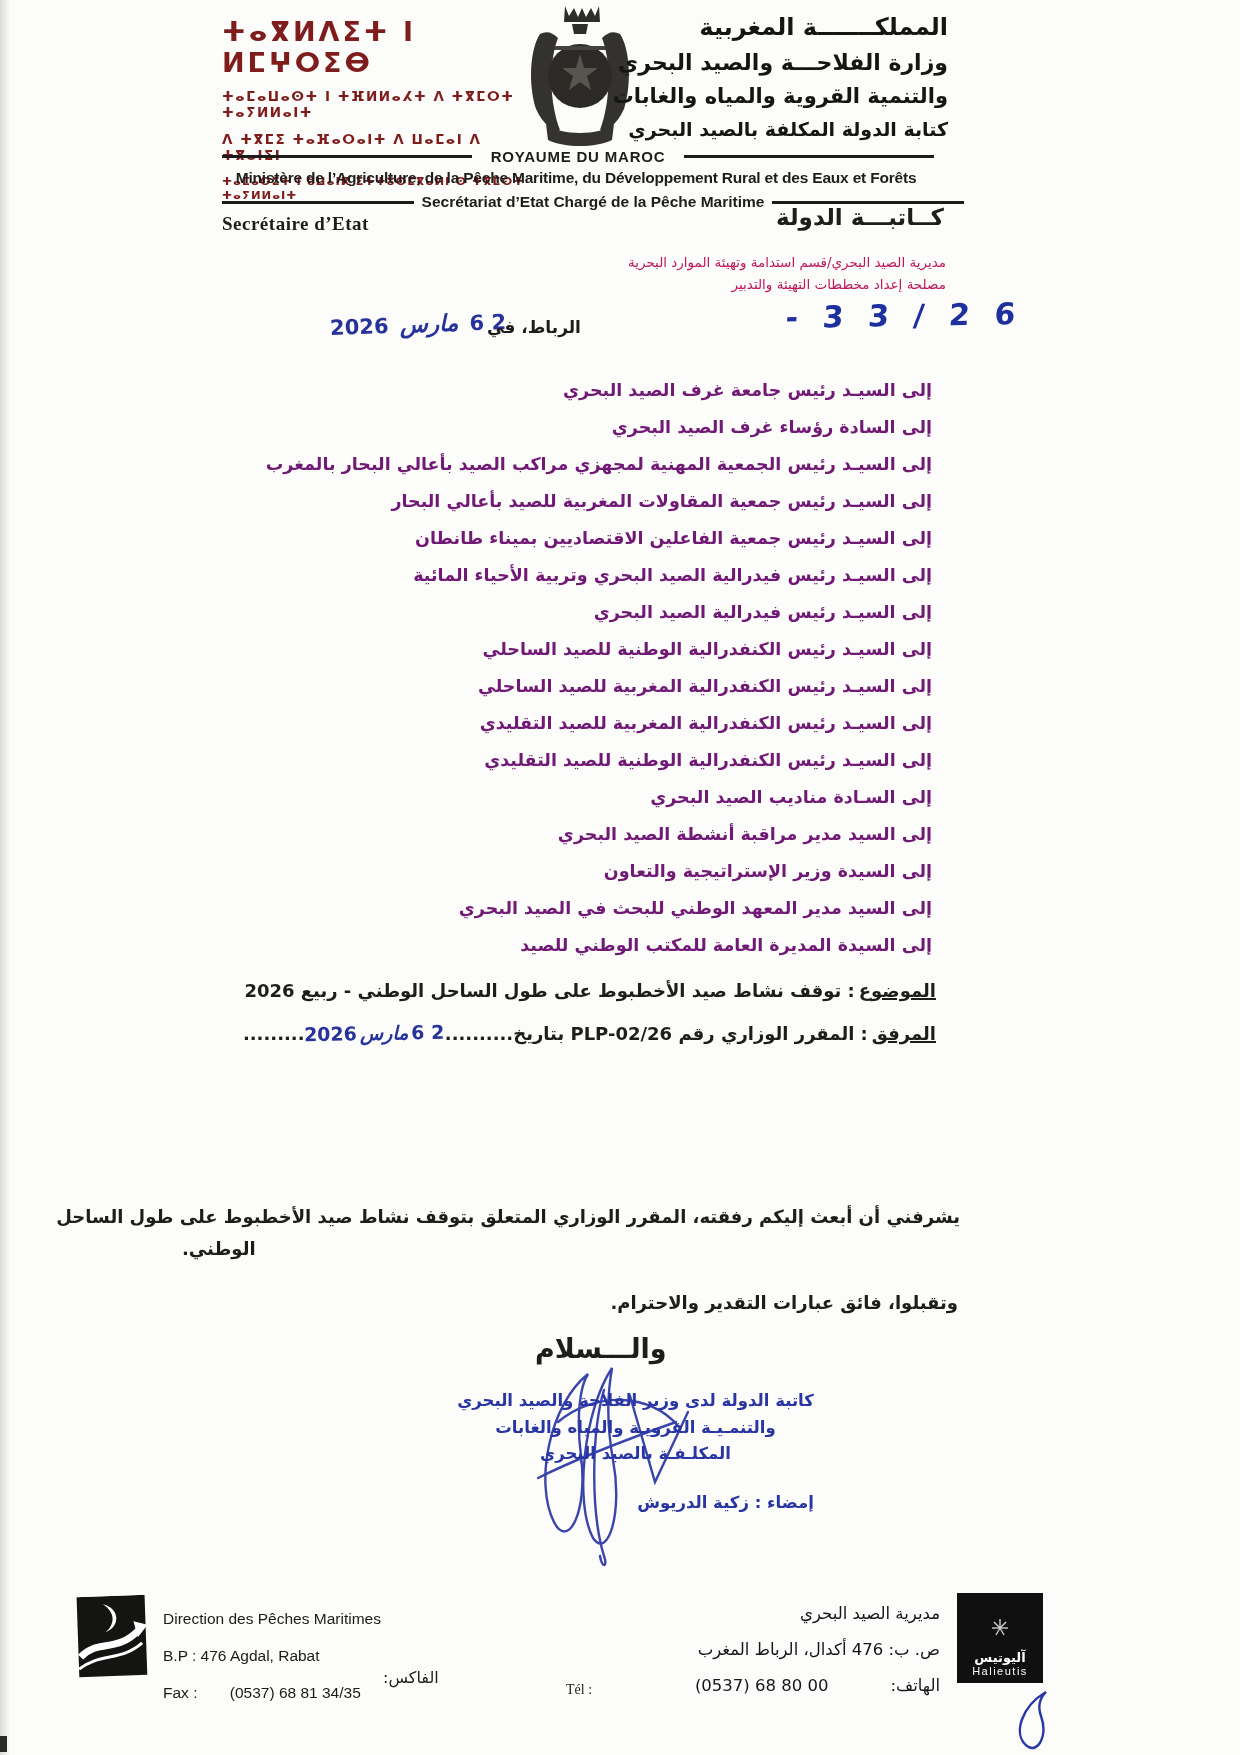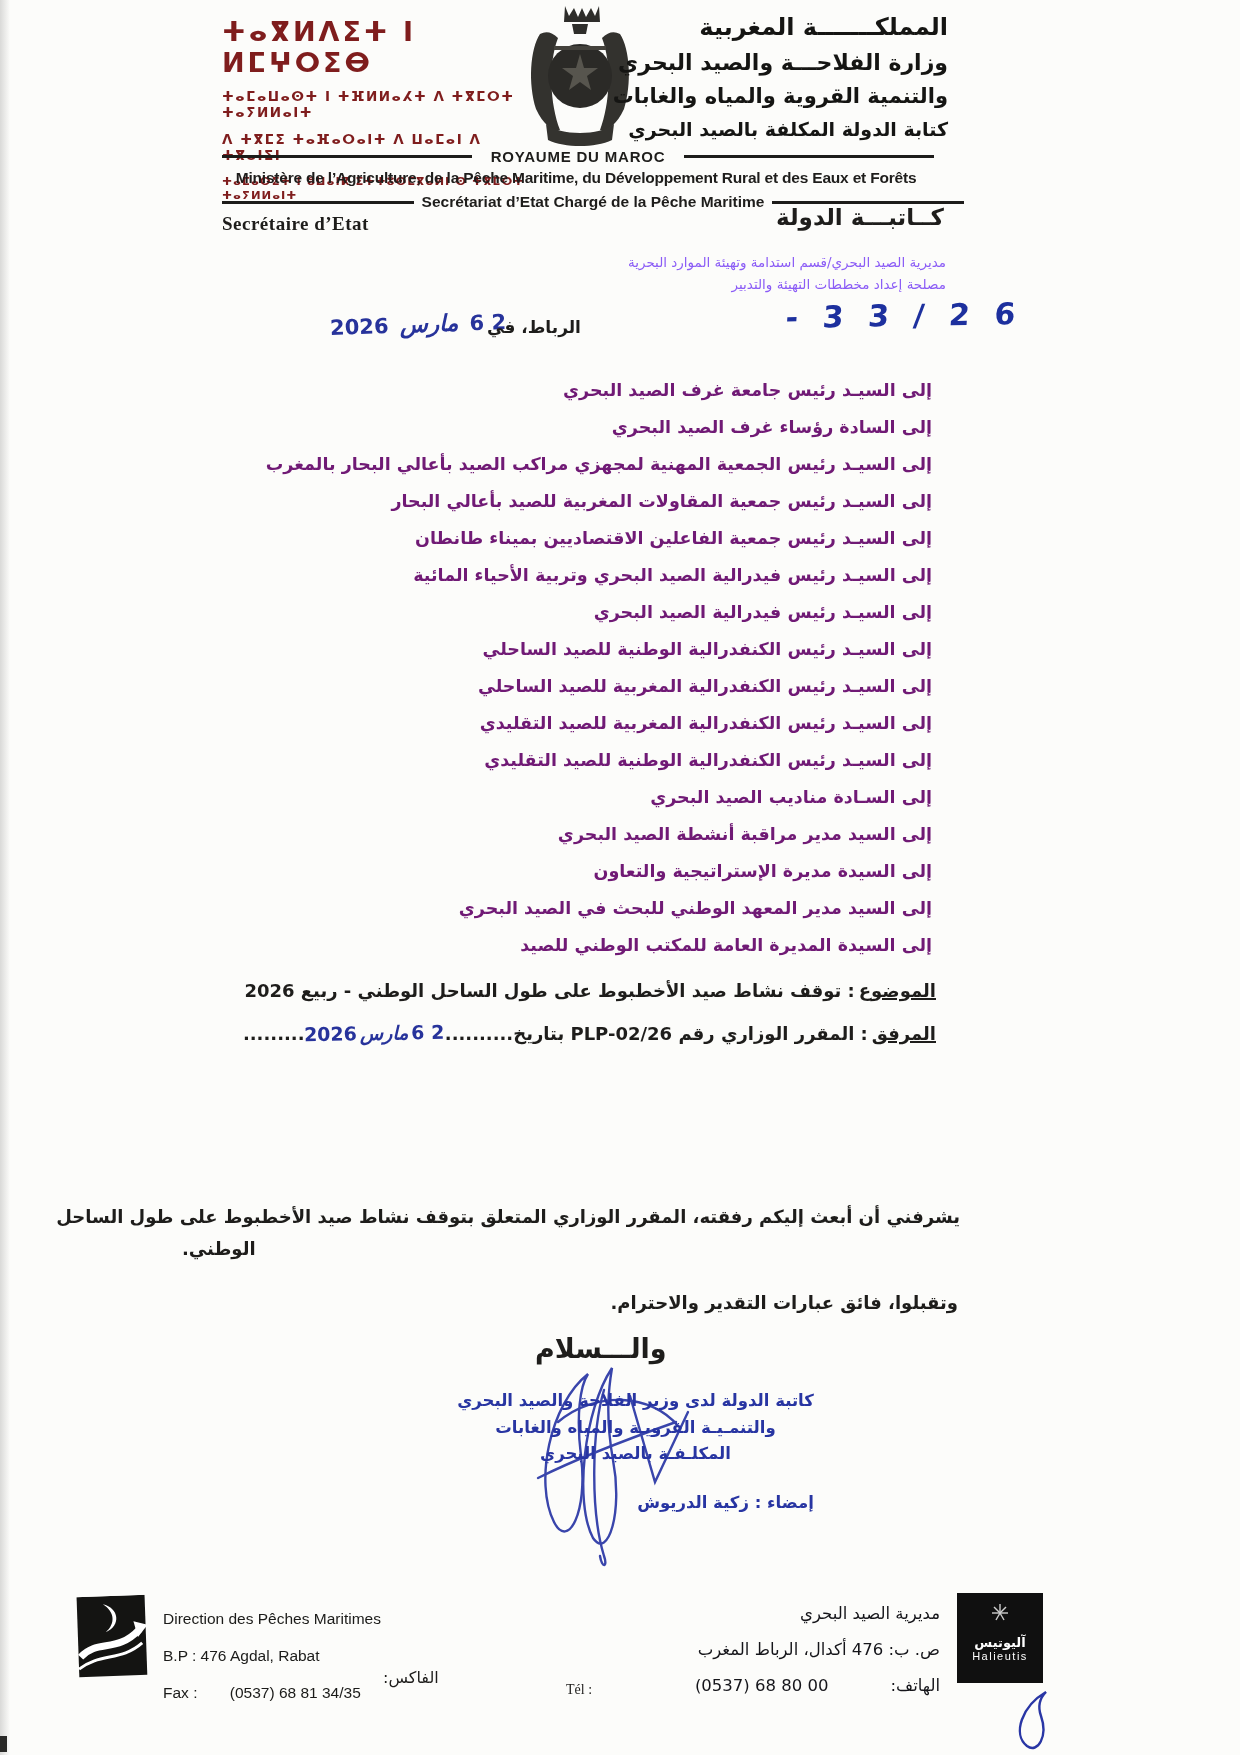--- a/index.html
+++ b/index.html
@@ -31,21 +31,21 @@
     font-family:"Liberation Sans",sans-serif;font-weight:bold;font-size:15px;letter-spacing:.8px;}
   .ministere{position:absolute;left:214px;top:169px;width:724px;text-align:center;
     font-family:"Liberation Sans",sans-serif;font-weight:bold;font-size:15.5px;letter-spacing:-.2px;}
   .secretariat-row{position:absolute;left:222px;top:193px;width:742px;display:flex;align-items:center;gap:8px;
     font-family:"Liberation Sans",sans-serif;font-weight:bold;font-size:15.5px;}
   .sec-fr{position:absolute;left:222px;top:213px;font-family:"Liberation Serif",serif;
     font-weight:bold;font-size:19px;letter-spacing:.5px;}
   .sec-ar{position:absolute;right:296px;top:204px;direction:rtl;font-weight:bold;font-size:23px;}
 
   .dept{position:absolute;right:294px;top:251px;direction:rtl;text-align:right;
-    font-size:13.5px;line-height:22px;color:#8b5cf6;}
+    font-size:13.5px;line-height:22px;color:#be185d;}
 
   
   .date-stamp{position:absolute;left:330px;top:310px;direction:rtl;color:#27339b;
     font-weight:bold;font-size:21px;transform:rotate(-2deg);white-space:nowrap;}
   .date-stamp .month{font-family:"DejaVu Serif",serif;font-style:italic;font-size:23px;margin:0 4px;}
   .city{position:absolute;left:487px;top:317px;direction:rtl;font-weight:bold;font-size:17px;}
   .ref-num{position:absolute;left:786px;top:298px;color:#1d309e;font-weight:bold;font-size:30px;
     letter-spacing:7px;transform:skewX(-5deg) rotate(-1deg);white-space:nowrap;}
 
   
@@ -76,21 +76,21 @@
   .f-logo{position:absolute;left:76px;top:1596px;width:72px;height:84px;transform:rotate(-2deg);}
   .f-left{position:absolute;left:163px;top:1600px;font-family:"Liberation Sans",sans-serif;
     font-size:15.5px;line-height:37px;color:#1b1b19;}
   .f-left .faxnum{margin-left:28px;}
   .f-fax-ar{position:absolute;left:383px;top:1668px;direction:rtl;font-size:16px;}
   .f-tel-fr{position:absolute;left:566px;top:1682px;font-family:"Liberation Serif",serif;font-size:14px;}
   .f-right{position:absolute;right:300px;top:1596px;direction:rtl;text-align:right;
     font-size:16.5px;line-height:36px;color:#15151a;}
   .f-right .telrow{display:flex;flex-direction:row;gap:62px;justify-content:flex-start;}
   .halieutis{position:absolute;left:957px;top:1593px;width:86px;height:90px;background:#101010;
-    display:flex;flex-direction:column;align-items:center;justify-content:flex-end;padding-bottom:20px;box-sizing:border-box;}
+    display:flex;flex-direction:column;align-items:center;justify-content:flex-end;padding-bottom:5px;box-sizing:border-box;}
   .halieutis .spark{margin-bottom:14px;}
   .hal-ar{color:#fff;font-size:13px;font-weight:bold;direction:rtl;line-height:14px;}
   .hal-lat{color:#fff;font-size:11px;letter-spacing:1.5px;font-family:"Liberation Sans",sans-serif;line-height:13px;}
   .pen-mark{position:absolute;left:1002px;top:1688px;width:62px;height:64px;}
 </style>
 </head>
 <body>
 
 <div class="page">
   <div class="edge-shadow"></div>
@@ -160,21 +160,21 @@
     <div>إلى السيـد رئيس جمعية المقاولات المغربية للصيد بأعالي البحار</div>
     <div>إلى السيـد رئيس جمعية الفاعلين الاقتصاديين بميناء طانطان</div>
     <div>إلى السيـد رئيس فيدرالية الصيد البحري وتربية الأحياء المائية</div>
     <div>إلى السيـد رئيس فيدرالية الصيد البحري</div>
     <div>إلى السيـد رئيس الكنفدرالية الوطنية للصيد الساحلي</div>
     <div>إلى السيـد رئيس الكنفدرالية المغربية للصيد الساحلي</div>
     <div>إلى السيـد رئيس الكنفدرالية المغربية للصيد التقليدي</div>
     <div>إلى السيـد رئيس الكنفدرالية الوطنية للصيد التقليدي</div>
     <div>إلى السـادة مناديب الصيد البحري</div>
     <div>إلى السيد مدير مراقبة أنشطة الصيد البحري</div>
-    <div>إلى السيدة مديرة الإستراتيجية والتعاون</div>
+    <div>إلى السيدة وزير الإستراتيجية والتعاون</div>
     <div>إلى السيد مدير المعهد الوطني للبحث في الصيد البحري</div>
     <div>إلى السيدة المديرة العامة للمكتب الوطني للصيد</div>
   </div>
 
   <div class="subject">
     <div>
       <span class="subj-label">الموضوع</span><span>: توقف نشاط صيد الأخطبوط على طول الساحل الوطني - ربيع 2026</span>
     </div>
     <div>
       <span class="subj-label">المرفق</span><span>: المقرر الوزاري رقم PLP-02/26 بتاريخ</span><span class="dots">..........</span><span class="attach-stamp"><span>2 6</span><span class="month">مارس</span><span>2026</span></span><span class="dots">.........</span>

